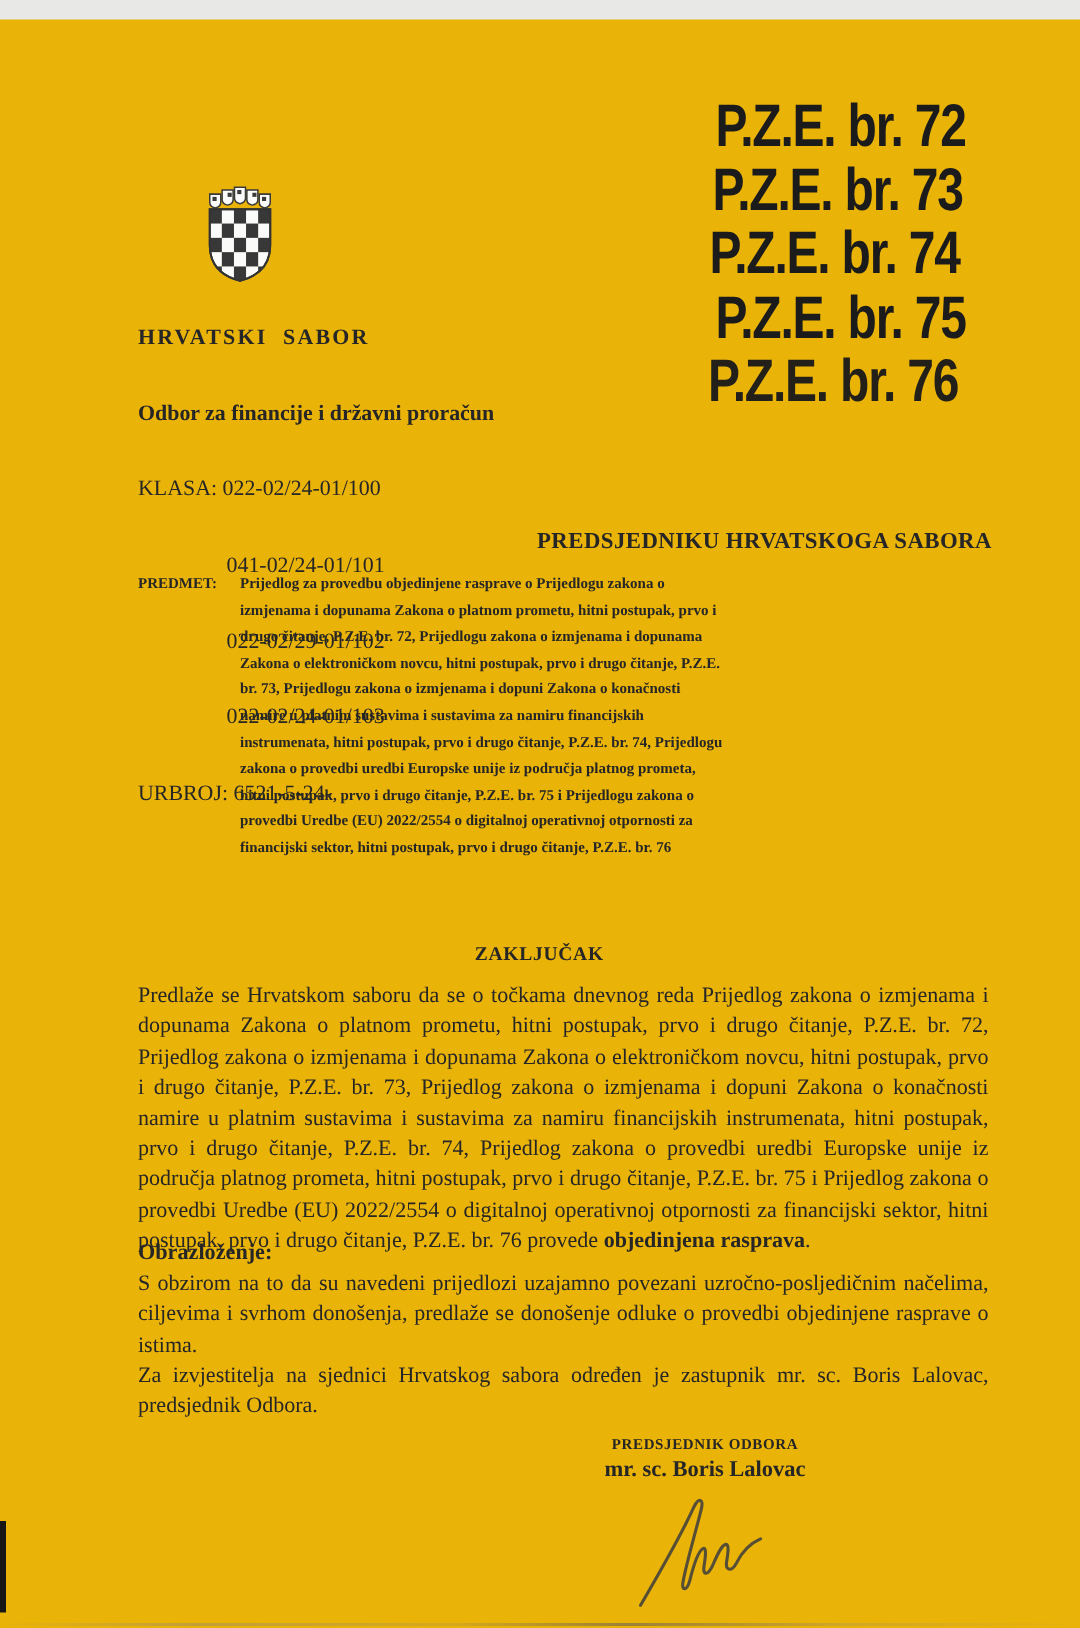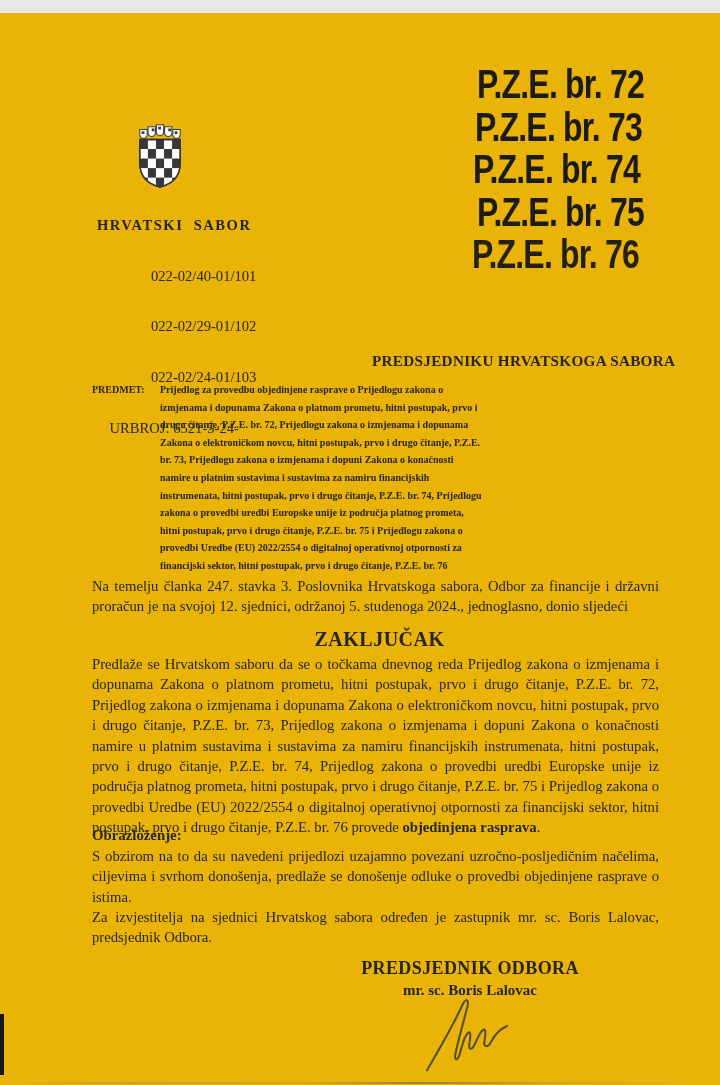--- a/index.html
+++ b/index.html
@@ -7,52 +7,52 @@
     position:relative;
     width:720px;height:1085px;
     margin:13px auto;
     background:#eab308;
     overflow:hidden;
     font-family:"Liberation Serif", serif;
     color:#262626;
   }
   
   .coat{position:absolute;left:137px;top:110px;width:46px;height:66px;}
-  .masthead{position:absolute;left:92px;top:170px;font-size:14.6px;line-height:16.9px;white-space:pre;text-align:center;}
+  .masthead{position:absolute;left:92px;top:170px;font-size:14.6px;line-height:16.9px;white-space:pre;}
   .masthead .b{font-weight:bold;}
   .inst{letter-spacing:1.5px;font-weight:bold;}
   .klasa-indent{padding-left:59px;}
   
   .stamps{position:absolute;left:472px;top:50px;}
   .stamp{
     font-family:"Liberation Sans", sans-serif;
     font-weight:bold;font-size:40px;line-height:42.5px;
     letter-spacing:-1px;color:#1b1b1b;
     transform:scaleX(0.8);transform-origin:0 50%;
     white-space:pre;
   }
   .stamp:nth-child(1){margin-left:5px;}
   .stamp:nth-child(2){margin-left:3px;}
   .stamp:nth-child(3){margin-left:1px;}
   .stamp:nth-child(4){margin-left:5px;}
   .stamp:nth-child(5){margin-left:0px;opacity:.96;}
   
-  .recipient{position:absolute;left:372px;top:339px;font-weight:bold;font-size:15.2px;letter-spacing:.3px;}
+  .recipient{position:absolute;left:358px;top:339px;font-weight:bold;font-size:15.2px;letter-spacing:.3px;}
   .subject{position:absolute;left:92px;top:368px;display:flex;font-weight:bold;font-size:10px;line-height:17.6px;}
   .subject .lbl{flex:0 0 68px;white-space:pre;}
   .subject .txt{white-space:pre;}
   .para{position:absolute;left:92px;width:567px;text-align:justify;font-size:14.7px;line-height:20.4px;}
   .intro{top:563px;}
-  .heading{position:absolute;left:96px;top:615px;width:567px;text-align:center;font-weight:bold;font-size:20px;letter-spacing:.5px;}
+  .heading{position:absolute;left:76px;top:615px;width:567px;text-align:center;font-weight:bold;font-size:13px;letter-spacing:.5px;}
   .conclusion{top:641px;}
   .expl-h{position:absolute;left:92px;top:814px;font-weight:bold;font-size:14.8px;}
   .expl1{top:833px;}
   .expl2{top:894px;}
   .sigblock{position:absolute;left:340px;top:945px;width:260px;text-align:center;font-weight:bold;}
-  .sig-title{font-size:18px;letter-spacing:.4px;}
+  .sig-title{font-size:10px;letter-spacing:.4px;}
   .sig-name{font-size:15px;margin-top:3px;}
   .sig-svg{position:absolute;left:410px;top:980px;}
   
   .edge-bar{position:absolute;left:0;top:1001px;width:4px;height:61px;background:#161616;}
   .scan-line{position:absolute;left:0;top:1069px;width:720px;height:2px;
     background:linear-gradient(90deg,rgba(150,150,150,0) 0%,rgba(130,130,130,.40) 18%,rgba(120,120,120,.18) 42%,rgba(90,90,90,.55) 58%,rgba(130,130,130,.25) 78%,rgba(160,160,160,0) 100%);}
 </style>
 </head>
 <body>
 
@@ -98,21 +98,23 @@
   <div class="stamps">
     <div class="stamp">P.Z.E. br. 72</div>
     <div class="stamp">P.Z.E. br. 73</div>
     <div class="stamp">P.Z.E. br. 74</div>
     <div class="stamp">P.Z.E. br. 75</div>
     <div class="stamp">P.Z.E. br. 76</div>
   </div>
 
   <div class="masthead">
     <div class="inst">HRVATSKI  SABOR</div>
-    <div class="klasa-indent">022-02/40-01/101</div>
+    <div class="b">Odbor za financije i državni proračun</div>
+    <div>KLASA: 022-02/24-01/100</div>
+    <div class="klasa-indent">041-02/24-01/101</div>
     <div class="klasa-indent">022-02/29-01/102</div>
     <div class="klasa-indent">022-02/24-01/103</div>
     <div>URBROJ: 6521-5-24-</div>
   </div>
 
   <div class="recipient">PREDSJEDNIKU HRVATSKOGA SABORA</div>
 
   <div class="subject">
     <div class="lbl">PREDMET:</div>
     <div class="txt">Prijedlog za provedbu objedinjene rasprave o Prijedlogu zakona o
@@ -121,21 +123,20 @@
 Zakona o elektroničkom novcu, hitni postupak, prvo i drugo čitanje, P.Z.E.
 br. 73, Prijedlogu zakona o izmjenama i dopuni Zakona o konačnosti
 namire u platnim sustavima i sustavima za namiru financijskih
 instrumenata, hitni postupak, prvo i drugo čitanje, P.Z.E. br. 74, Prijedlogu
 zakona o provedbi uredbi Europske unije iz područja platnog prometa,
 hitni postupak, prvo i drugo čitanje, P.Z.E. br. 75 i Prijedlogu zakona o
 provedbi Uredbe (EU) 2022/2554 o digitalnoj operativnoj otpornosti za
 financijski sektor, hitni postupak, prvo i drugo čitanje, P.Z.E. br. 76</div>
   </div>
 
-  <div class="para intro">Na temelju članka 247. stavka 3. Poslovnika Hrvatskoga sabora, Odbor za financije i državni proračun je na svojoj 12. sjednici, održanoj 5. studenoga 2024., jednoglasno, donio sljedeći</div>
 
   <div class="heading">ZAKLJUČAK</div>
   <div class="para conclusion"><span>Predlaže se Hrvatskom saboru da se o točkama dnevnog reda Prijedlog zakona o izmjenama i dopunama Zakona o platnom prometu, hitni postupak, prvo i drugo čitanje, P.Z.E. br. 72, Prijedlog zakona o izmjenama i dopunama Zakona o elektroničkom novcu, hitni postupak, prvo i drugo čitanje, P.Z.E. br. 73, Prijedlog zakona o izmjenama i dopuni Zakona o konačnosti namire u platnim sustavima i sustavima za namiru financijskih instrumenata, hitni postupak, prvo i drugo čitanje, P.Z.E. br. 74, Prijedlog zakona o provedbi uredbi Europske unije iz područja platnog prometa, hitni postupak, prvo i drugo čitanje, P.Z.E. br. 75 i Prijedlog zakona o provedbi Uredbe (EU) 2022/2554 o digitalnoj operativnoj otpornosti za financijski sektor, hitni postupak, prvo i drugo čitanje, P.Z.E. br. 76 provede </span><b>objedinjena rasprava</b><span>.</span></div>
 
   <div class="expl-h">Obrazloženje:</div>
   <div class="para expl2">Za izvjestitelja na sjednici Hrvatskog sabora određen je zastupnik mr. sc. Boris Lalovac, predsjednik Odbora.</div>
   <div class="para expl1">S obzirom na to da su navedeni prijedlozi uzajamno povezani uzročno-posljedičnim načelima, ciljevima i svrhom donošenja, predlaže se donošenje odluke o provedbi objedinjene rasprave o istima.</div>
 
   <div class="sigblock">
     <div class="sig-title">PREDSJEDNIK ODBORA</div>

